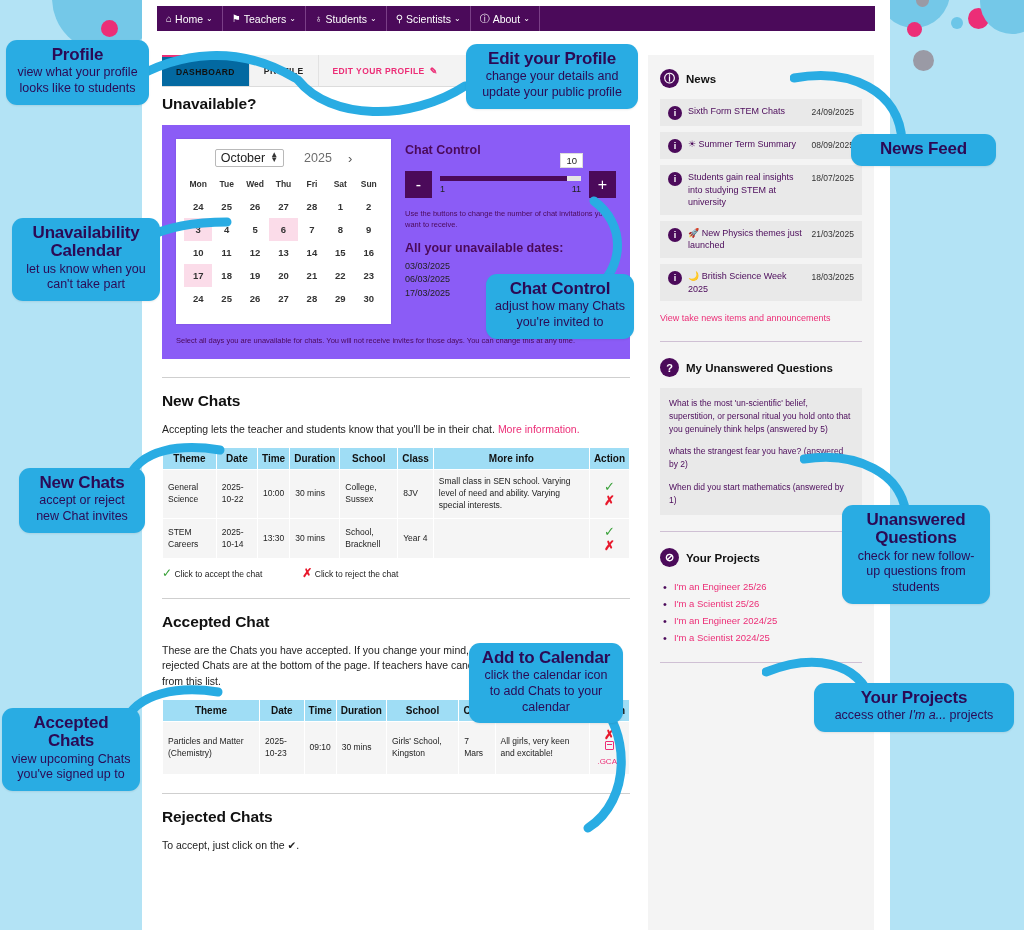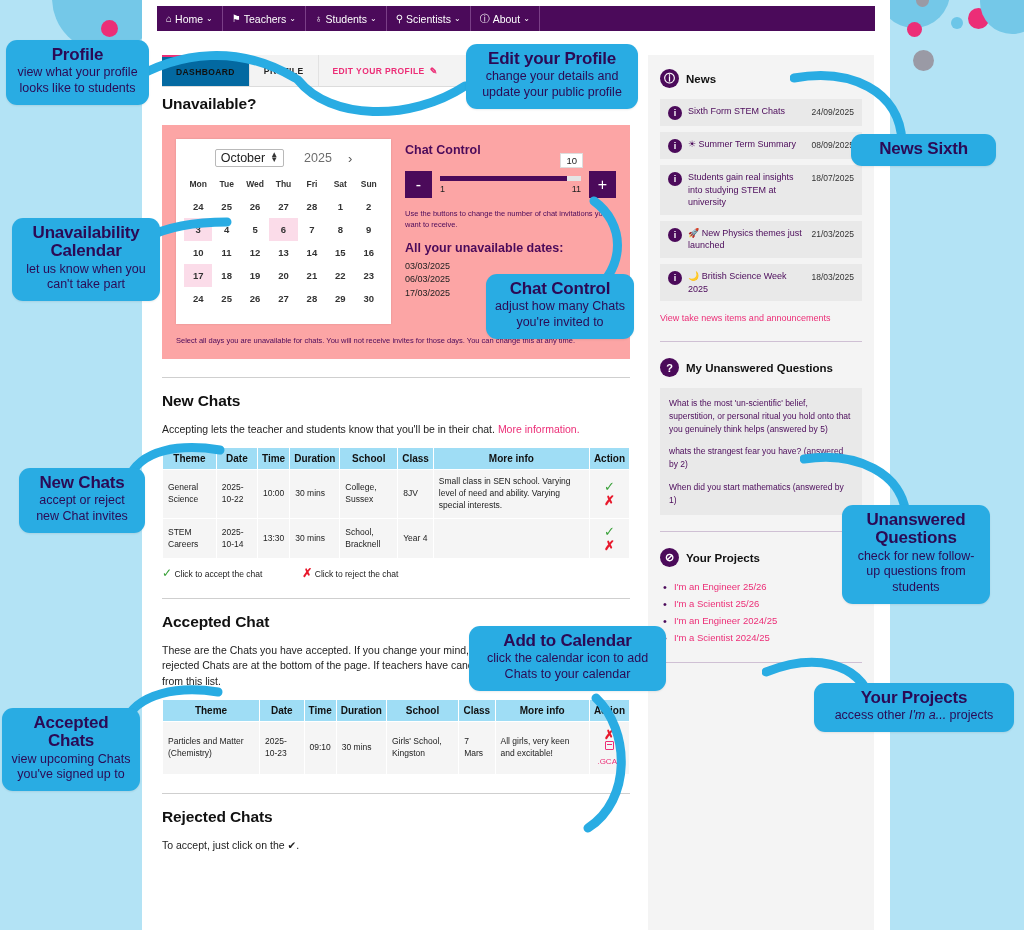--- a/index.html
+++ b/index.html
@@ -56,21 +56,21 @@
   .tab.link .pen { font-size: 9px; }
 
   
   .main { position: absolute; left: 162px; top: 95px; width: 468px; }
   h2.sec {
     font-size: 15.5px; font-weight: bold; color: #111;
     margin: 0 0 12px 0; letter-spacing: -.1px;
   }
 
   
-  .panel { background: #fca5a5; padding: 14px; }
+  .panel { background: #8b5cf6; padding: 14px; }
   .panel-inner { display: flex; gap: 14px; align-items: flex-start; }
 
   .cal {
     background: #fff; width: 215px; padding: 10px 8px 14px 8px;
     box-shadow: 0 0 2px rgba(0,0,0,.12);
   }
   .cal-head {
     display: flex; align-items: center; justify-content: center;
     gap: 8px; margin-bottom: 9px; padding: 0 4px;
   }
@@ -570,27 +570,27 @@
 <div class="callout" style="left:466px;top:44px;width:172px;">
   <div class="ct">Edit your Profile</div>
   <div class="cb">change your details and update your public profile</div>
 </div>
 
 <div class="callout" style="left:486px;top:274px;width:148px;">
   <div class="ct">Chat Control</div>
   <div class="cb">adjust how many Chats you're invited to</div>
 </div>
 
-<div class="callout" style="left:469px;top:626px;width:197px;">
+<div class="callout" style="left:469px;top:643px;width:154px;">
   <div class="ct">Add to Calendar</div>
   <div class="cb">click the calendar icon to add Chats to your calendar</div>
 </div>
 
 <div class="callout" style="left:851px;top:134px;width:145px;">
-  <div class="ct">News Sixth</div>
+  <div class="ct">News Feed</div>
 </div>
 
 <div class="callout" style="left:842px;top:505px;width:148px;">
   <div class="ct">Unanswered Questions</div>
   <div class="cb">check for new follow-up questions from students</div>
 </div>
 
 <div class="callout" style="left:814px;top:683px;width:200px;">
   <div class="ct">Your Projects</div>
   <div class="cb"><span>access other </span><em>I'm a...</em><span> projects</span></div>

